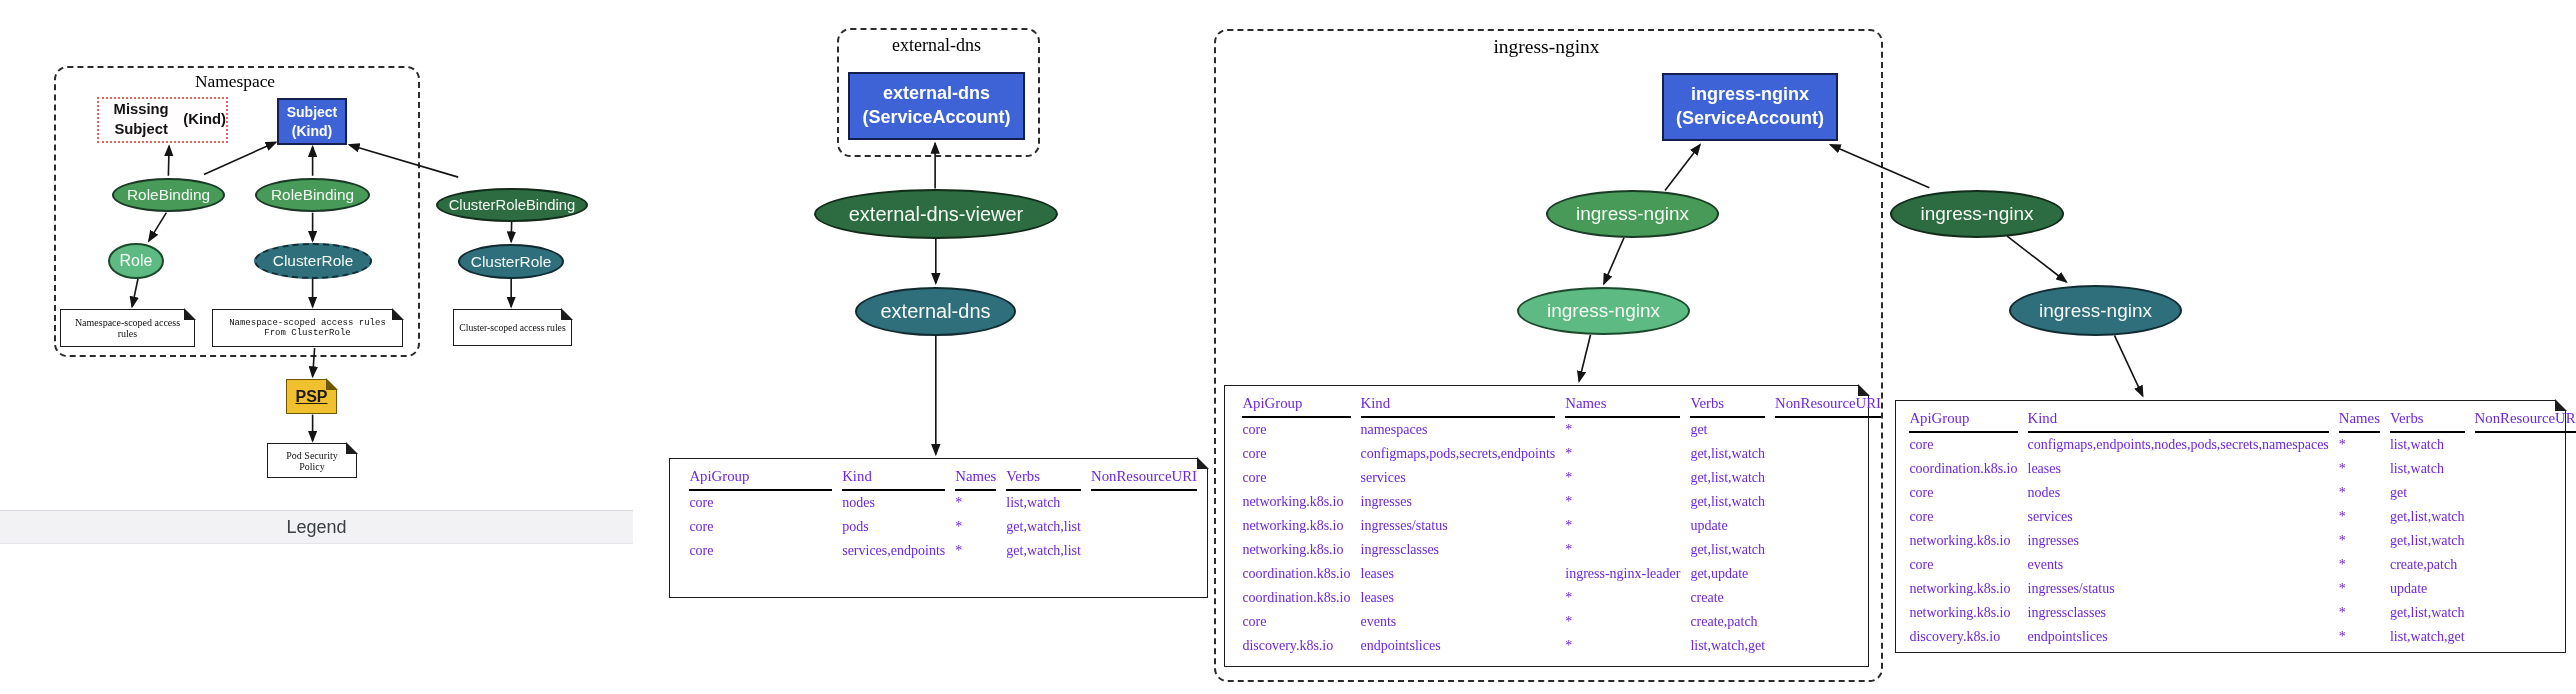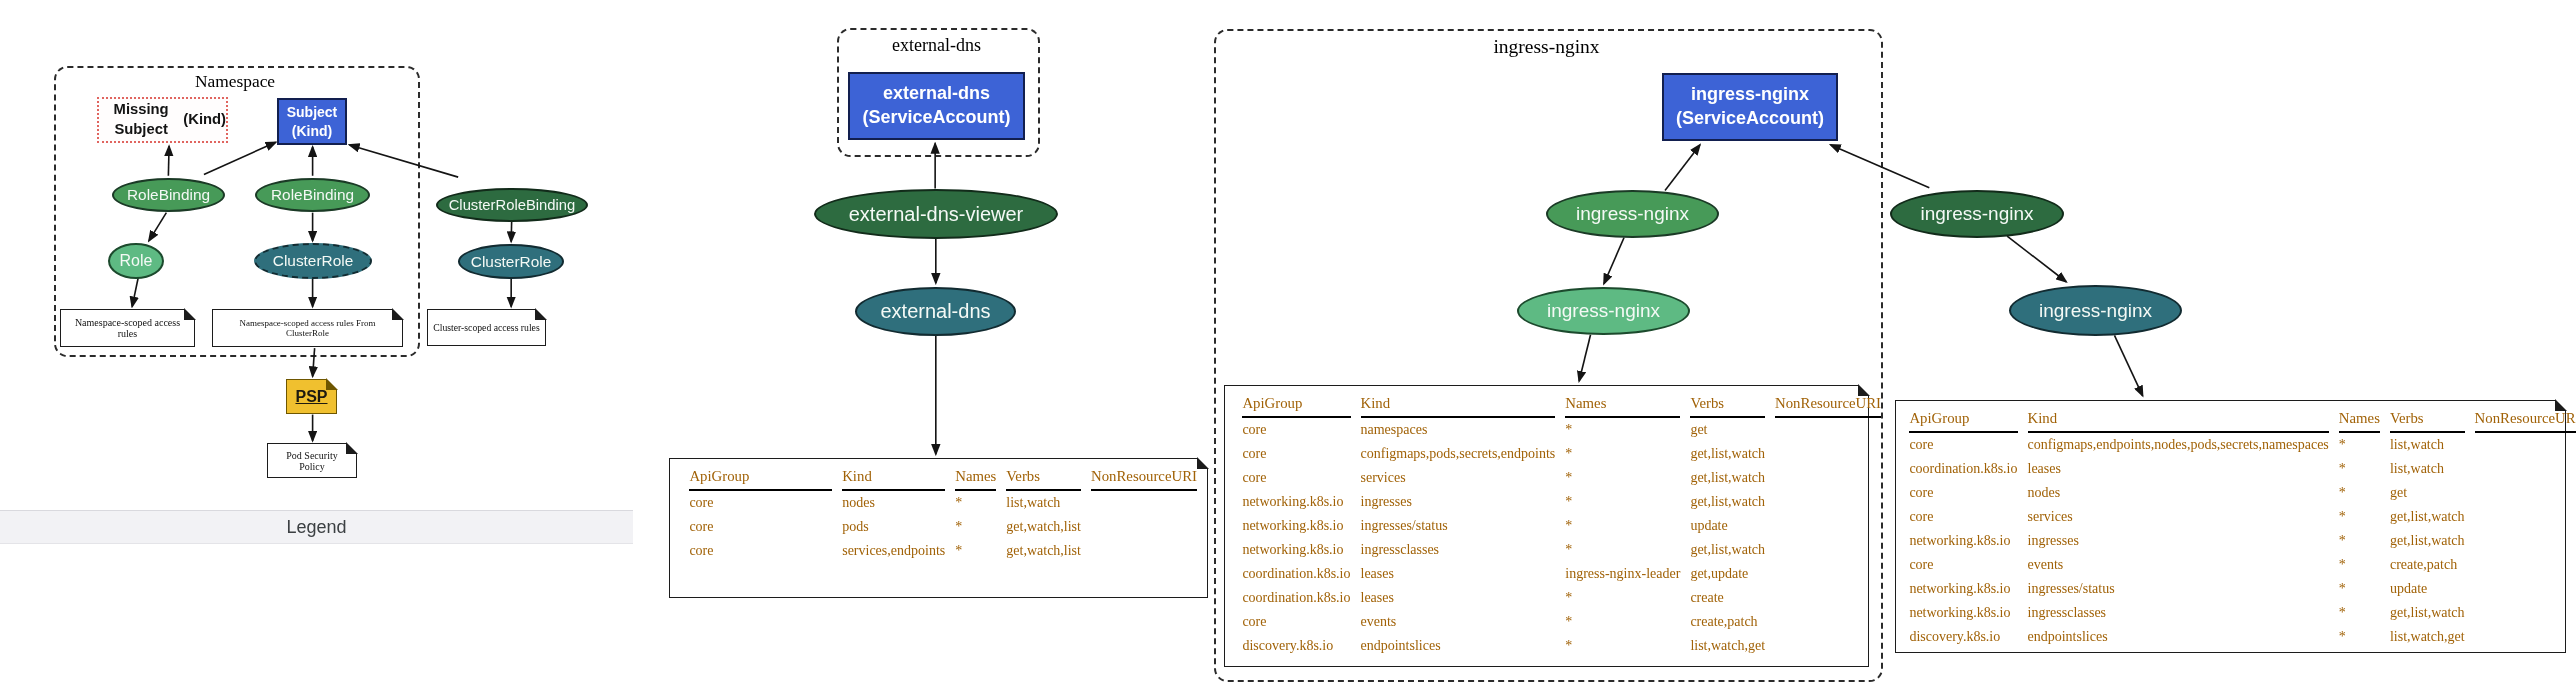--- a/index.html
+++ b/index.html
@@ -113,21 +113,21 @@
     text-decoration: underline;
   }
   .note.yellow::before { border-color: #ffffff #ffffff #6e5600 #6e5600; }
 
   .rbac-table {
     border-collapse: separate;
     border-spacing: 10.7px 0;
     table-layout: fixed;
     font-family: "Liberation Serif", serif;
     font-size: 14px;
-    color: #a16207;
+    color: #6d28d9;
   }
   .rbac-table th {
     text-align: left;
     font-weight: normal;
     font-size: 14.8px;
     border-bottom: 2px solid #000;
     padding: 4.7px 0 4px 0;
     white-space: nowrap;
   }
   .rbac-table td {
@@ -211,23 +211,23 @@
     <div class="oval fill-cluster-binding" style="left:436px; top:188px; width:152px; height:34px; font-size:14.8px;">ClusterRoleBinding</div>
 
     <div class="oval fill-role-green" style="left:108px; top:243px; width:56px; height:36px; font-size:16px;">Role</div>
 
     <div class="oval fill-teal dashed" style="left:254px; top:243px; width:118px; height:36px; font-size:15.4px;">ClusterRole</div>
 
     <div class="oval fill-teal" style="left:458px; top:244px; width:106px; height:35px; font-size:15.4px;">ClusterRole</div>
 
     <div class="note center" style="left:60px; top:309px; width:135px; height:38px; font-size:10px; padding:0 4px;">Namespace-scoped access rules</div>
 
-    <div class="note center" style="left:212px; top:309px; width:191px; height:38px; font-size:9px; padding:0 4px;">Namespace-scoped access rules From ClusterRole</div>
-
-    <div class="note center" style="left:427px; top:309px; width:119px; height:37px; font-size:9.7px; padding:0 4px;">Cluster-scoped access rules</div>
+    <div class="note center" style="left:212px; top:309px; width:191px; height:38px; font-size:9px; padding:0 4px;font-family:Liberation Mono, monospace;">Namespace-scoped access rules From ClusterRole</div>
+
+    <div class="note center" style="left:453px; top:309px; width:119px; height:37px; font-size:9.7px; padding:0 4px;">Cluster-scoped access rules</div>
 
     <div class="note yellow center" style="left:286px; top:379px; width:51px; height:35px; font-size:16px;">PSP</div>
 
     <div class="note center" style="left:267px; top:443px; width:90px; height:35px; font-size:10px; padding:0 11px;">Pod Security Policy</div>
 
     <div class="legend-bar">
       <span>Legend</span>
     </div>
   </div>
 

